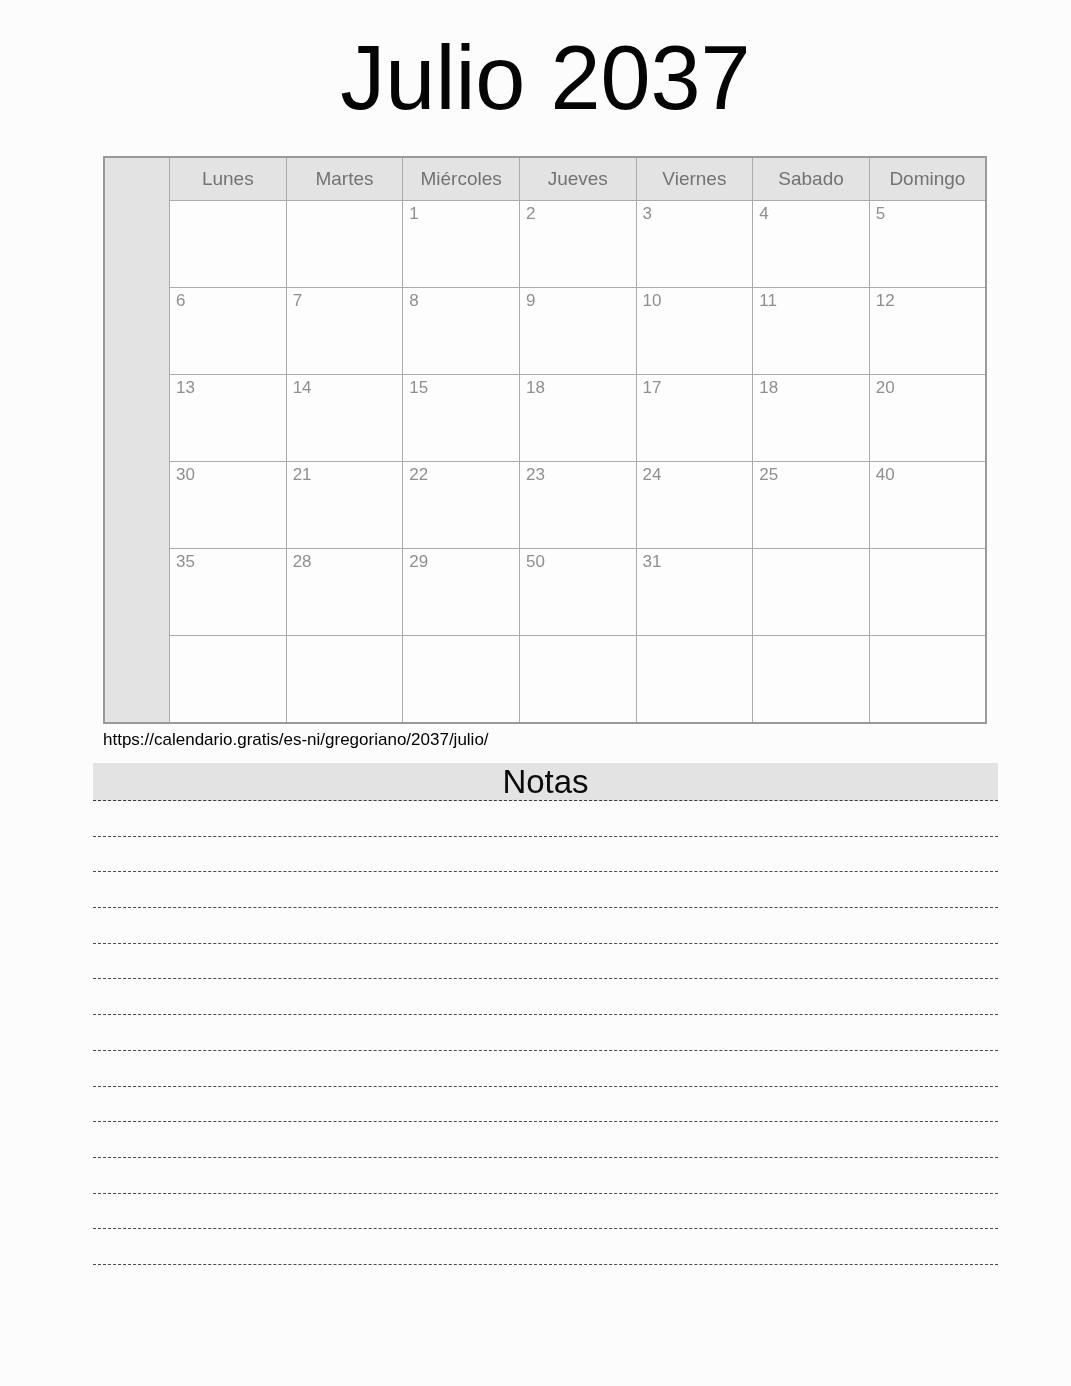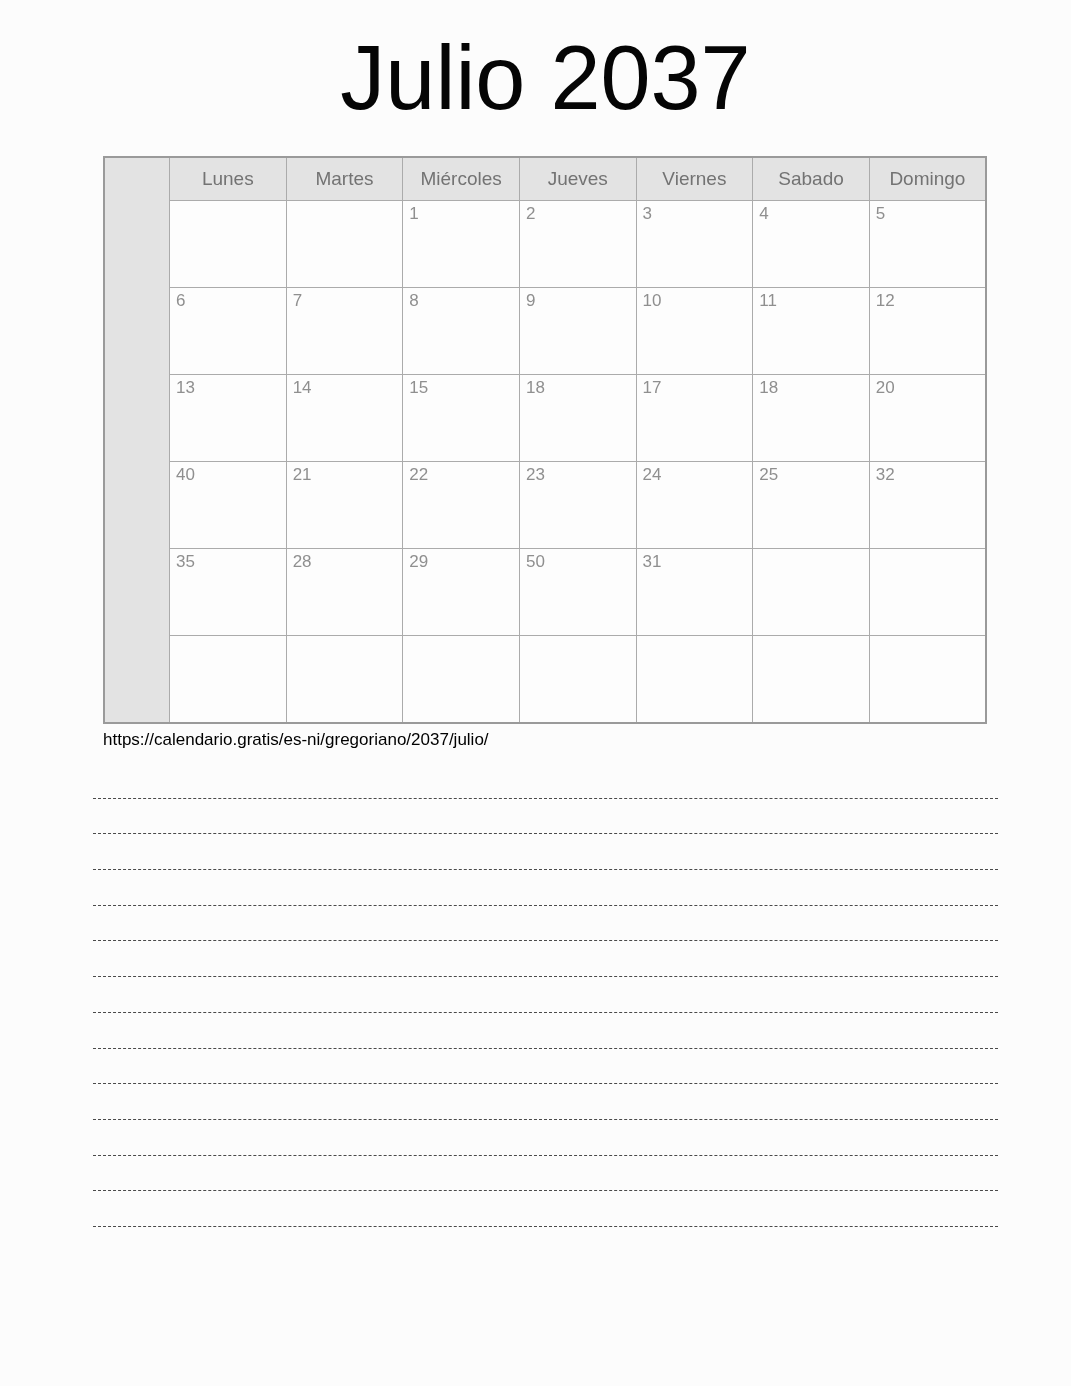--- a/index.html
+++ b/index.html
@@ -125,27 +125,27 @@
       <tr>
         <td class="day-cell">13</td>
         <td class="day-cell">14</td>
         <td class="day-cell">15</td>
         <td class="day-cell">18</td>
         <td class="day-cell">17</td>
         <td class="day-cell">18</td>
         <td class="day-cell">20</td>
       </tr>
       <tr>
-        <td class="day-cell">40</td>
+        <td class="day-cell">30</td>
         <td class="day-cell">21</td>
         <td class="day-cell">22</td>
         <td class="day-cell">23</td>
         <td class="day-cell">24</td>
         <td class="day-cell">25</td>
-        <td class="day-cell">32</td>
+        <td class="day-cell">40</td>
       </tr>
       <tr>
         <td class="day-cell">35</td>
         <td class="day-cell">28</td>
         <td class="day-cell">29</td>
         <td class="day-cell">50</td>
         <td class="day-cell">31</td>
         <td class="day-cell"></td>
         <td class="day-cell"></td>
       </tr>
@@ -157,20 +157,21 @@
         <td class="day-cell"></td>
         <td class="day-cell"></td>
         <td class="day-cell"></td>
       </tr>
     </tbody>
   </table>
 
   <div class="source-url">https://calendario.gratis/es-ni/gregoriano/2037/julio/</div>
 
   <div class="notas">
+    <div class="notas-header">Notas</div>
     <div>
         <div class="note-line"></div>
         <div class="note-line"></div>
         <div class="note-line"></div>
         <div class="note-line"></div>
         <div class="note-line"></div>
         <div class="note-line"></div>
         <div class="note-line"></div>
         <div class="note-line"></div>
         <div class="note-line"></div>

